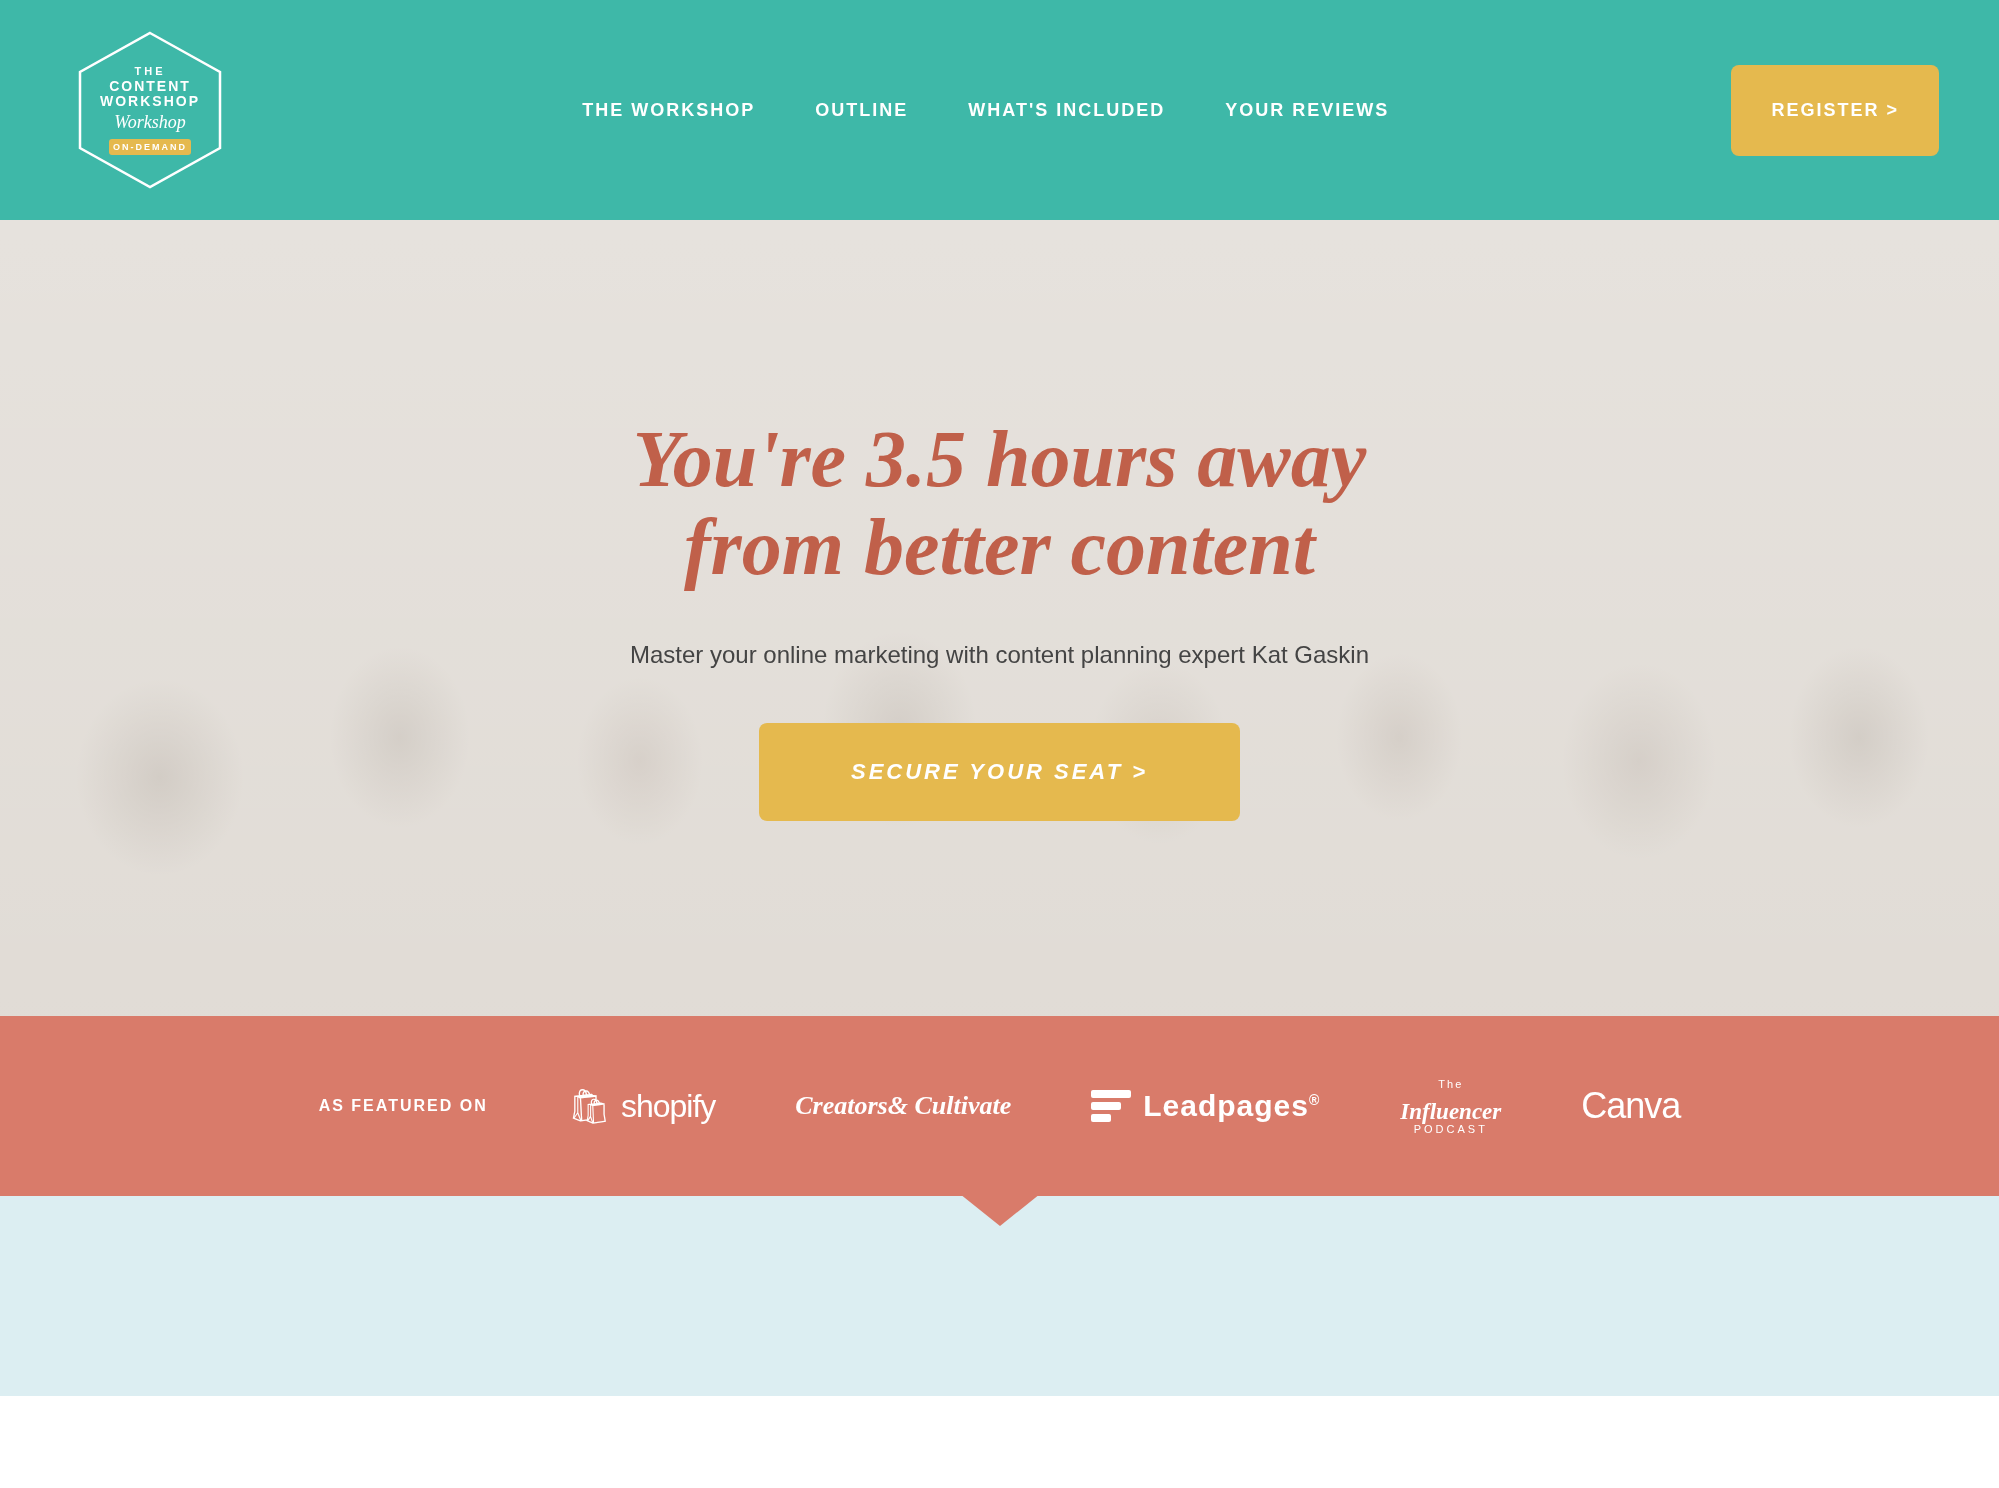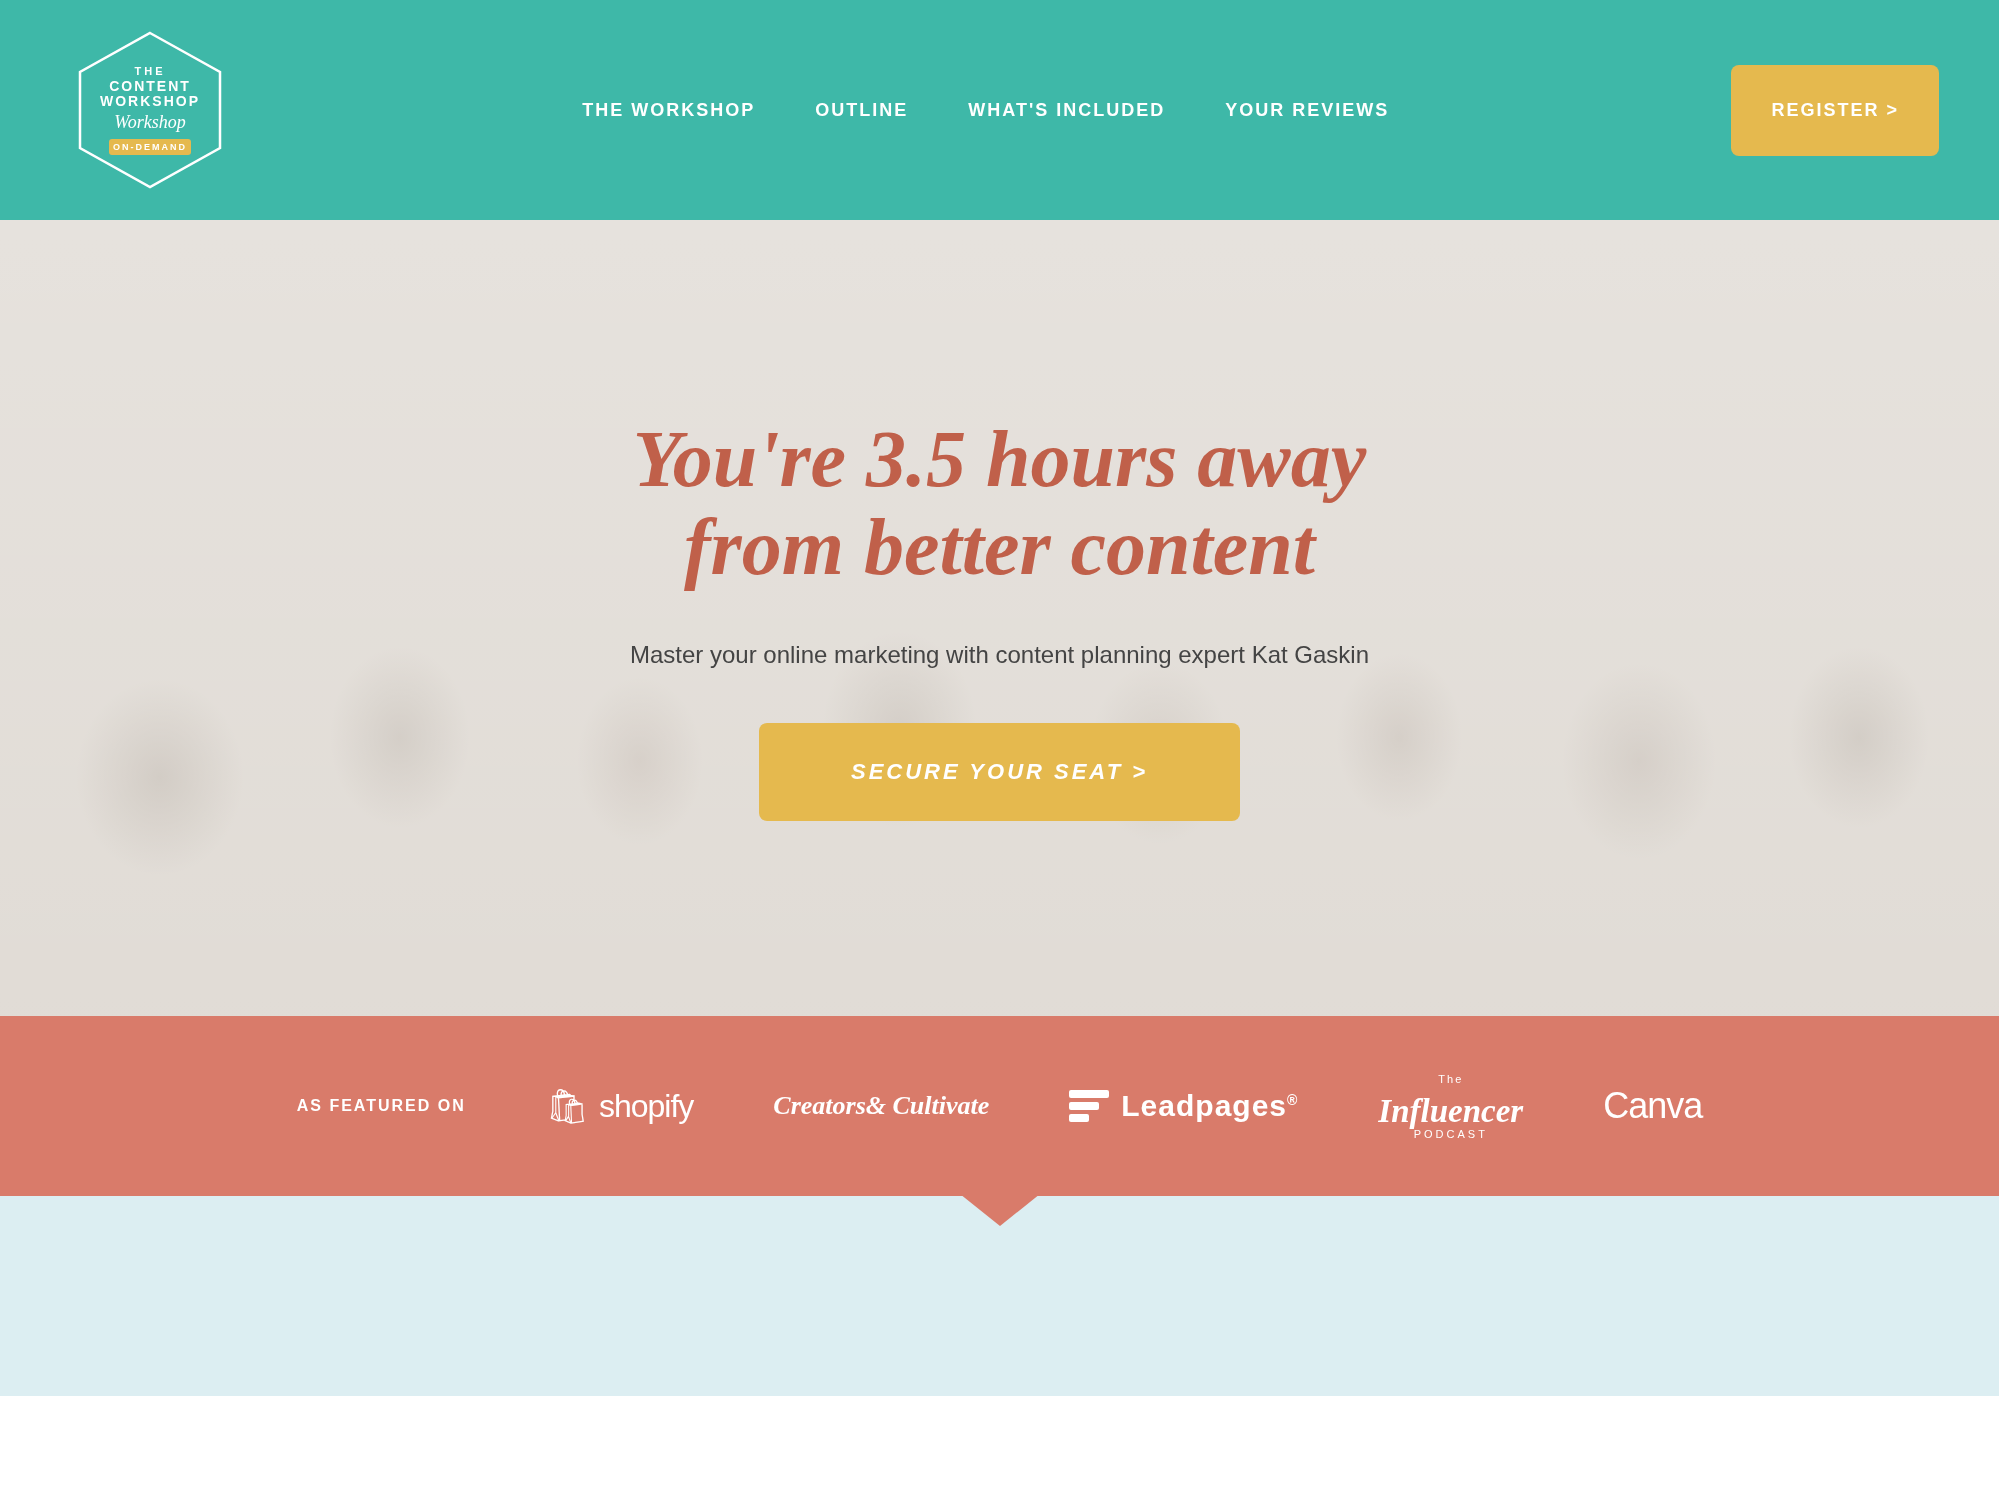--- a/index.html
+++ b/index.html
@@ -306,21 +306,21 @@
 
     .influencer-logo .the-small {
       font-size: 11px;
       letter-spacing: 2px;
       display: block;
     }
 
     .influencer-logo .main-text {
       font-family: Georgia, serif;
       font-style: italic;
-      font-size: 33px;
+      font-size: 23px;
       font-weight: 700;
       display: block;
       line-height: 1;
       margin-top: 10px;
     }
 
     .influencer-logo .podcast-text {
       font-size: 11px;
       letter-spacing: 3px;
       display: block;

